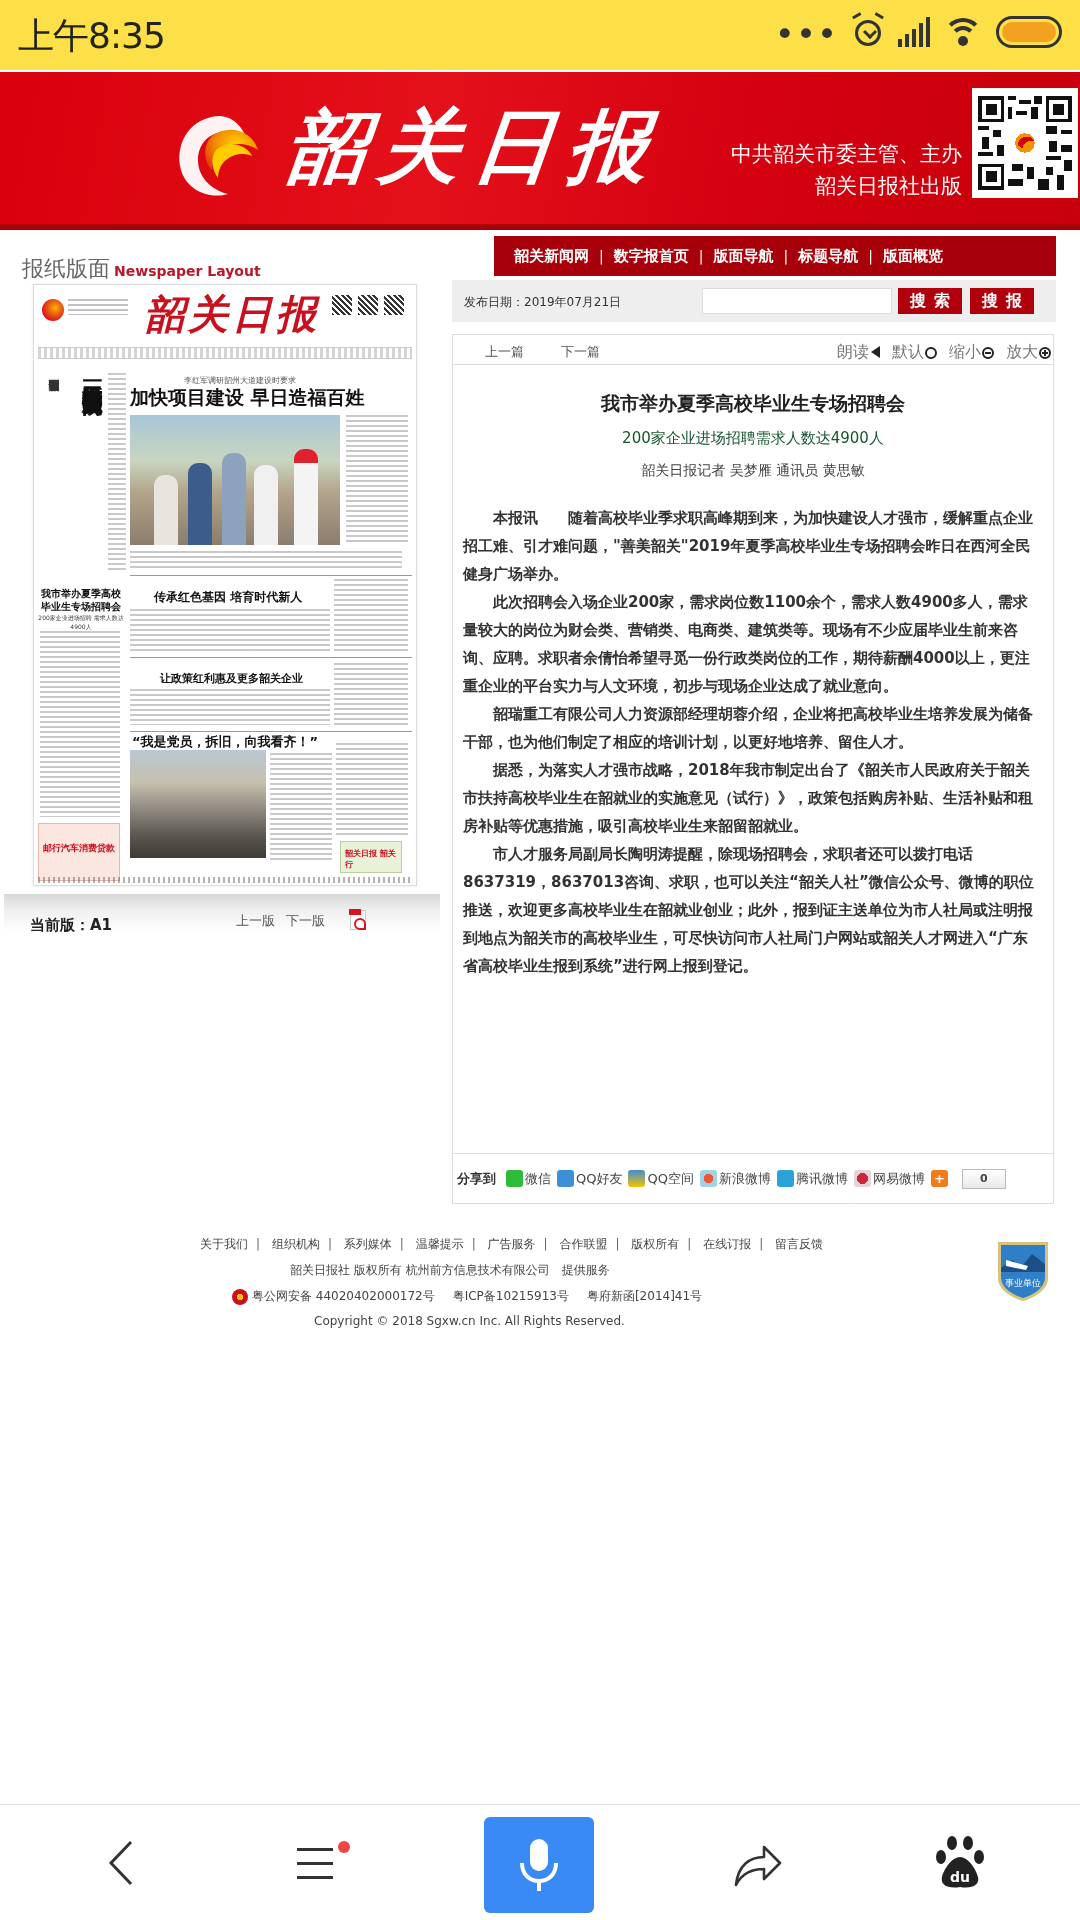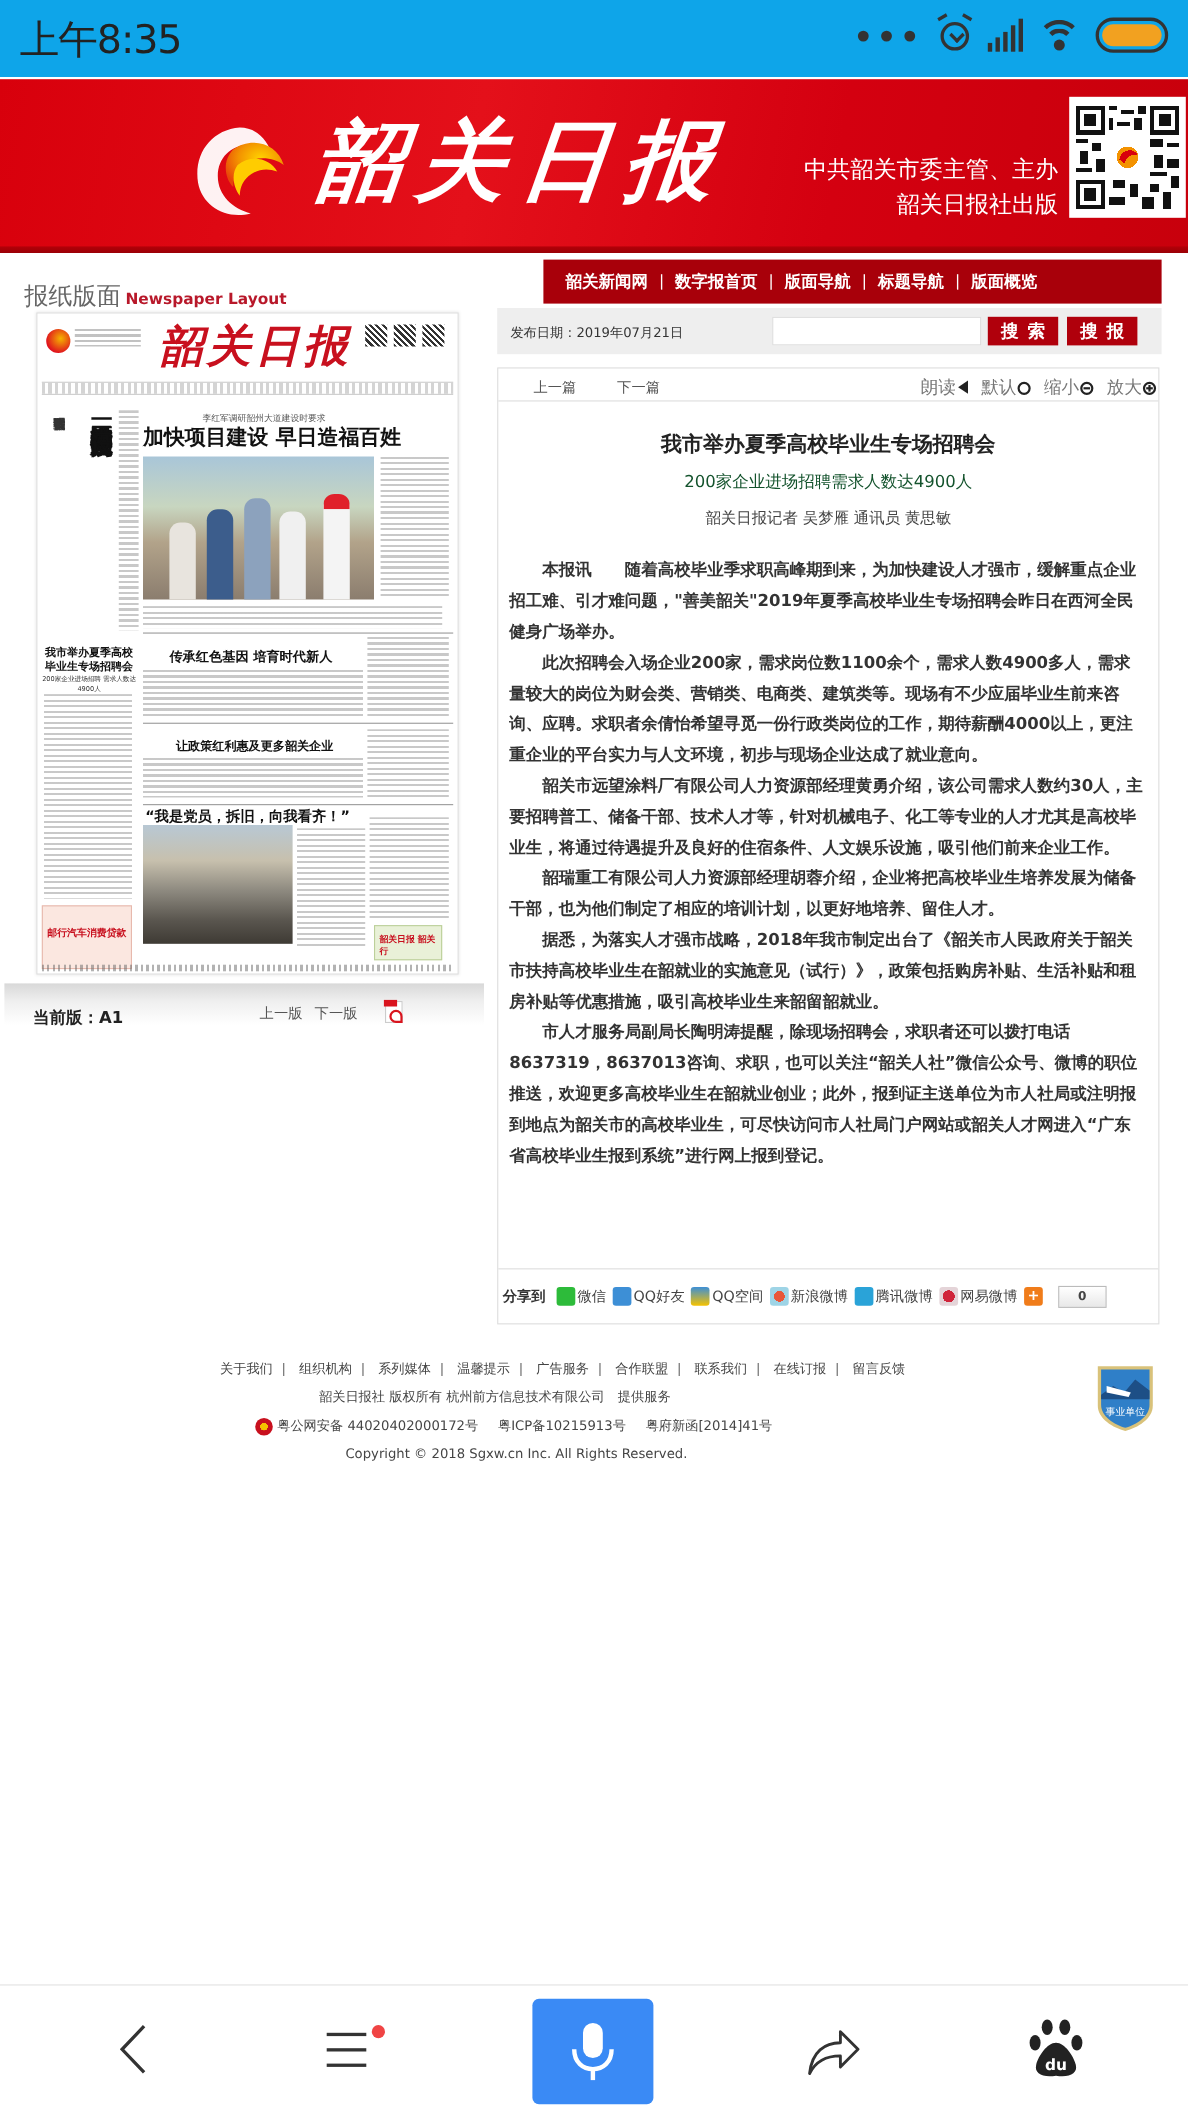--- a/index.html
+++ b/index.html
@@ -1,20 +1,20 @@
 <!DOCTYPE html>
 <html><head>
 <meta charset="utf-8">
 <style>
   * { box-sizing: border-box; margin: 0; padding: 0; }
   html, body { width: 1080px; height: 1920px; background: #fff; overflow: hidden; }
   body { font-family: "DejaVu Sans", "Liberation Sans", sans-serif; color: #333; position: relative; }
 
   
-  .statusbar { position: absolute; top: 0; left: 0; width: 1080px; height: 70px; background: #0ea5e9; }
+  .statusbar { position: absolute; top: 0; left: 0; width: 1080px; height: 70px; background: #fde047; }
   .statusbar .time { position: absolute; left: 18px; top: 12px; font-size: 36px; color: #222; letter-spacing: -1px; }
   .statusbar .icons { position: absolute; right: 18px; top: 14px; display: flex; align-items: center; gap: 14px; }
   .dots { font-size: 34px; color: #333; letter-spacing: 1px; line-height: 30px; margin-top: 4px; }
   .alarm { width: 32px; height: 36px; position: relative; }
   .alarm .ring { position: absolute; left: 3px; top: 6px; width: 26px; height: 26px; border: 3px solid #333; border-radius: 50%; }
   .alarm .ring::after { content: ""; position: absolute; left: 7px; top: 4px; width: 7px; height: 7px; border-left: 3px solid #333; border-bottom: 3px solid #333; transform: rotate(-45deg); }
   .alarm .ear { position: absolute; top: 0; width: 9px; height: 6px; border-top: 3px solid #333; }
   .alarm .ear.l { left: 1px; transform: rotate(-30deg); }
   .alarm .ear.r { right: 1px; transform: rotate(30deg); }
   .signal { display: flex; align-items: flex-end; gap: 3px; height: 30px; }
@@ -318,21 +318,20 @@
       <span><span>缩小</span><span class="ic minus"></span></span>
       <span><span>放大</span><span class="ic plus"></span></span>
     </div>
   </div>
   <div class="art-title">我市举办夏季高校毕业生专场招聘会</div>
   <div class="art-sub">200家企业进场招聘需求人数达4900人</div>
   <div class="art-byline">韶关日报记者 吴梦雁 通讯员 黄思敏</div>
   <div class="art-body">
     <p>本报讯　　随着高校毕业季求职高峰期到来，为加快建设人才强市，缓解重点企业招工难、引才难问题，"善美韶关"2019年夏季高校毕业生专场招聘会昨日在西河全民健身广场举办。</p>
     <p>此次招聘会入场企业200家，需求岗位数1100余个，需求人数4900多人，需求量较大的岗位为财会类、营销类、电商类、建筑类等。现场有不少应届毕业生前来咨询、应聘。求职者余倩怡希望寻觅一份行政类岗位的工作，期待薪酬4000以上，更注重企业的平台实力与人文环境，初步与现场企业达成了就业意向。</p>
-    <p>韶关市远望涂料厂有限公司人力资源部经理黄勇介绍，该公司需求人数约30人，主要招聘普工、储备干部、技术人才等，针对机械电子、化工等专业的人才尤其是高校毕业生，将通过待遇提升及良好的住宿条件、人文娱乐设施，吸引他们前来企业工作。</p>
     <p>韶瑞重工有限公司人力资源部经理胡蓉介绍，企业将把高校毕业生培养发展为储备干部，也为他们制定了相应的培训计划，以更好地培养、留住人才。</p>
     <p>据悉，为落实人才强市战略，2018年我市制定出台了《韶关市人民政府关于韶关市扶持高校毕业生在韶就业的实施意见（试行）》，政策包括购房补贴、生活补贴和租房补贴等优惠措施，吸引高校毕业生来韶留韶就业。</p>
     <p>市人才服务局副局长陶明涛提醒，除现场招聘会，求职者还可以拨打电话8637319，8637013咨询、求职，也可以关注“韶关人社”微信公众号、微博的职位推送，欢迎更多高校毕业生在韶就业创业；此外，报到证主送单位为市人社局或注明报到地点为韶关市的高校毕业生，可尽快访问市人社局门户网站或韶关人才网进入“广东省高校毕业生报到系统”进行网上报到登记。</p>
   </div>
 
   <div class="share">
     <span class="lbl">分享到</span>
     <span class="it">
         <i class="ico" style="background:#2dbb3a"></i>
         <span>微信</span>
@@ -365,21 +364,21 @@
 </div>
 
 <div class="footer">
   <div class="links">
     <a href="#">关于我们</a><span class="sep">|</span>
     <a href="#">组织机构</a><span class="sep">|</span>
     <a href="#">系列媒体</a><span class="sep">|</span>
     <a href="#">温馨提示</a><span class="sep">|</span>
     <a href="#">广告服务</a><span class="sep">|</span>
     <a href="#">合作联盟</a><span class="sep">|</span>
-    <a href="#">联系我们</a><span class="sep">|</span>
+    <a href="#">版权所有</a><span class="sep">|</span>
     <a href="#">在线订报</a><span class="sep">|</span>
     <a href="#">留言反馈</a>
   </div>
   <div class="l2">韶关日报社 版权所有 杭州前方信息技术有限公司　提供服务</div>
   <div class="l3">
     <span class="badge"></span>
     <span>粤公网安备 44020402000172号</span>
     <span class="gap">粤ICP备10215913号</span>
     <span class="gap">粤府新函[2014]41号</span>
   </div>

